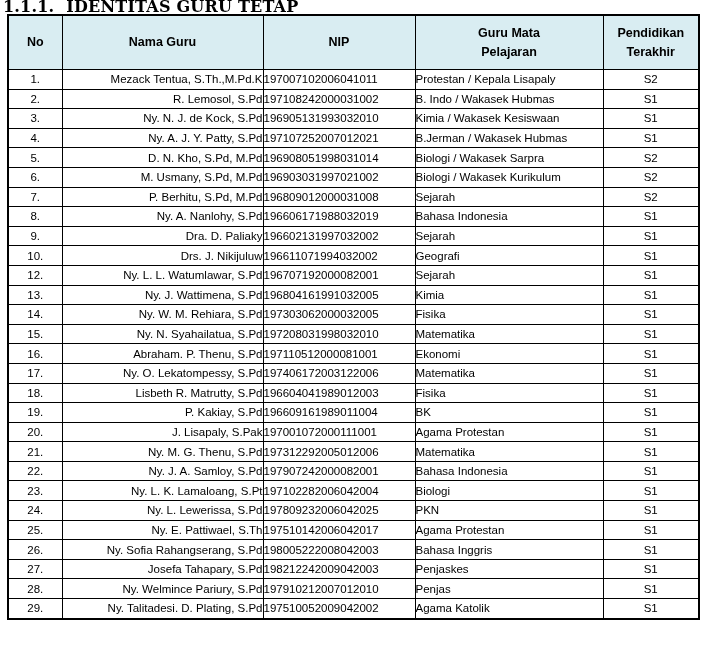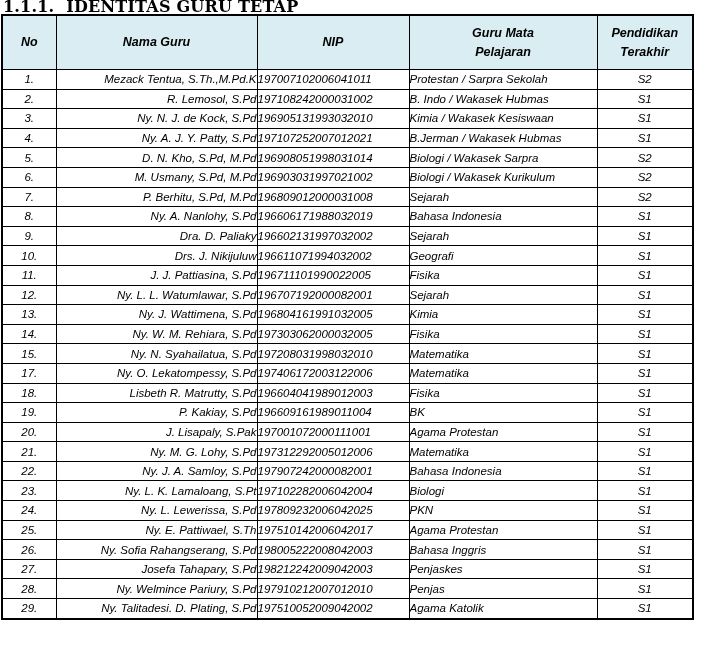--- a/index.html
+++ b/index.html
@@ -25,24 +25,23 @@
     margin: 0 0 0 3px;
     letter-spacing: 0.2px;
     white-space: pre;
     display: flex;
     align-items: baseline;
   }
   .doc-title .num { margin-right: 12px; }
   table.guru {
     border-collapse: collapse;
     table-layout: fixed;
-    margin-left: 1px;
+    margin-left: 7px;
     width: 691px;
     border: 2px solid #000;
-    font-style: italic;
   }
   table.guru th, table.guru td {
     border: 1px solid #000;
     overflow: hidden;
     vertical-align: middle;
   }
   table.guru thead th {
     background: var(--header-bg, #d9edf2);
     font-size: 12.5px;
     font-weight: bold;
@@ -92,21 +91,21 @@
 Pelajaran</th>
         <th>Pendidikan
 Terakhir</th>
       </tr>
     </thead>
     <tbody>
         <tr>
       <td class="c-no">1.</td>
       <td class="c-name">Mezack Tentua, S.Th.,M.Pd.K</td>
       <td class="c-nip">197007102006041011</td>
-      <td class="c-subj">Protestan / Sarpra Sekolah</td>
+      <td class="c-subj">Protestan / Kepala Lisapaly</td>
       <td class="c-edu">S2</td>
     </tr>
         <tr>
       <td class="c-no">2.</td>
       <td class="c-name">R. Lemosol, S.Pd</td>
       <td class="c-nip">197108242000031002</td>
       <td class="c-subj">B. Indo / Wakasek Hubmas</td>
       <td class="c-edu">S1</td>
     </tr>
         <tr>
@@ -159,27 +158,20 @@
       <td class="c-edu">S1</td>
     </tr>
         <tr>
       <td class="c-no">10.</td>
       <td class="c-name">Drs. J. Nikijuluw</td>
       <td class="c-nip">196611071994032002</td>
       <td class="c-subj">Geografi</td>
       <td class="c-edu">S1</td>
     </tr>
         <tr>
-      <td class="c-no">11.</td>
-      <td class="c-name">J. J. Pattiasina, S.Pd</td>
-      <td class="c-nip">196711101990022005</td>
-      <td class="c-subj">Fisika</td>
-      <td class="c-edu">S1</td>
-    </tr>
-        <tr>
       <td class="c-no">12.</td>
       <td class="c-name">Ny. L. L. Watumlawar, S.Pd</td>
       <td class="c-nip">196707192000082001</td>
       <td class="c-subj">Sejarah</td>
       <td class="c-edu">S1</td>
     </tr>
         <tr>
       <td class="c-no">13.</td>
       <td class="c-name">Ny. J. Wattimena, S.Pd</td>
       <td class="c-nip">196804161991032005</td>
@@ -194,20 +186,27 @@
       <td class="c-edu">S1</td>
     </tr>
         <tr>
       <td class="c-no">15.</td>
       <td class="c-name">Ny. N. Syahailatua, S.Pd</td>
       <td class="c-nip">197208031998032010</td>
       <td class="c-subj">Matematika</td>
       <td class="c-edu">S1</td>
     </tr>
         <tr>
+      <td class="c-no">16.</td>
+      <td class="c-name">Abraham. P. Thenu, S.Pd</td>
+      <td class="c-nip">197110512000081001</td>
+      <td class="c-subj">Ekonomi</td>
+      <td class="c-edu">S1</td>
+    </tr>
+        <tr>
       <td class="c-no">17.</td>
       <td class="c-name">Ny. O. Lekatompessy, S.Pd</td>
       <td class="c-nip">197406172003122006</td>
       <td class="c-subj">Matematika</td>
       <td class="c-edu">S1</td>
     </tr>
         <tr>
       <td class="c-no">18.</td>
       <td class="c-name">Lisbeth R. Matrutty, S.Pd</td>
       <td class="c-nip">196604041989012003</td>
@@ -223,21 +222,21 @@
     </tr>
         <tr>
       <td class="c-no">20.</td>
       <td class="c-name">J. Lisapaly, S.Pak</td>
       <td class="c-nip">197001072000111001</td>
       <td class="c-subj">Agama Protestan</td>
       <td class="c-edu">S1</td>
     </tr>
         <tr>
       <td class="c-no">21.</td>
-      <td class="c-name">Ny. M. G. Lohy, S.Pd</td>
+      <td class="c-name">Ny. M. G. Thenu, S.Pd</td>
       <td class="c-nip">197312292005012006</td>
       <td class="c-subj">Matematika</td>
       <td class="c-edu">S1</td>
     </tr>
         <tr>
       <td class="c-no">22.</td>
       <td class="c-name">Ny. J. A. Samloy, S.Pd</td>
       <td class="c-nip">197907242000082001</td>
       <td class="c-subj">Bahasa Indonesia</td>
       <td class="c-edu">S1</td>

